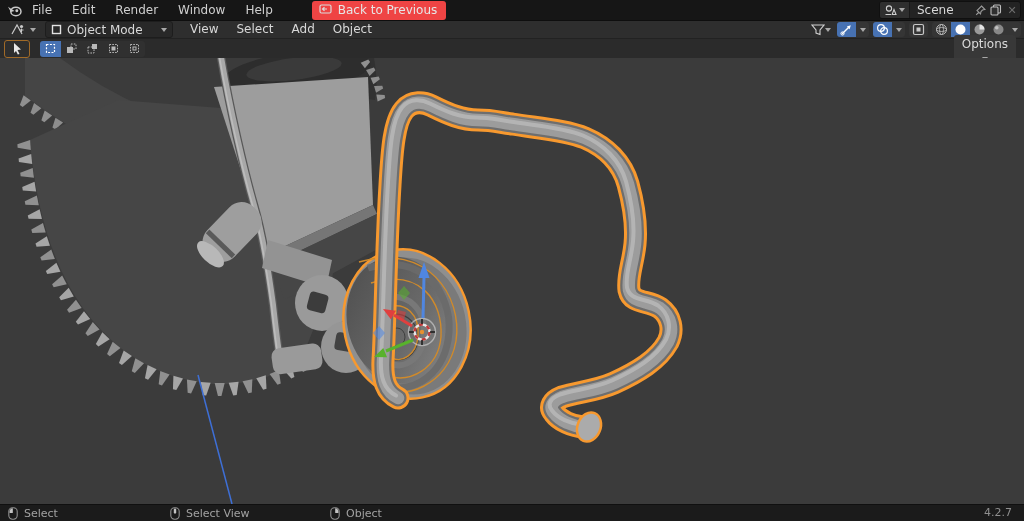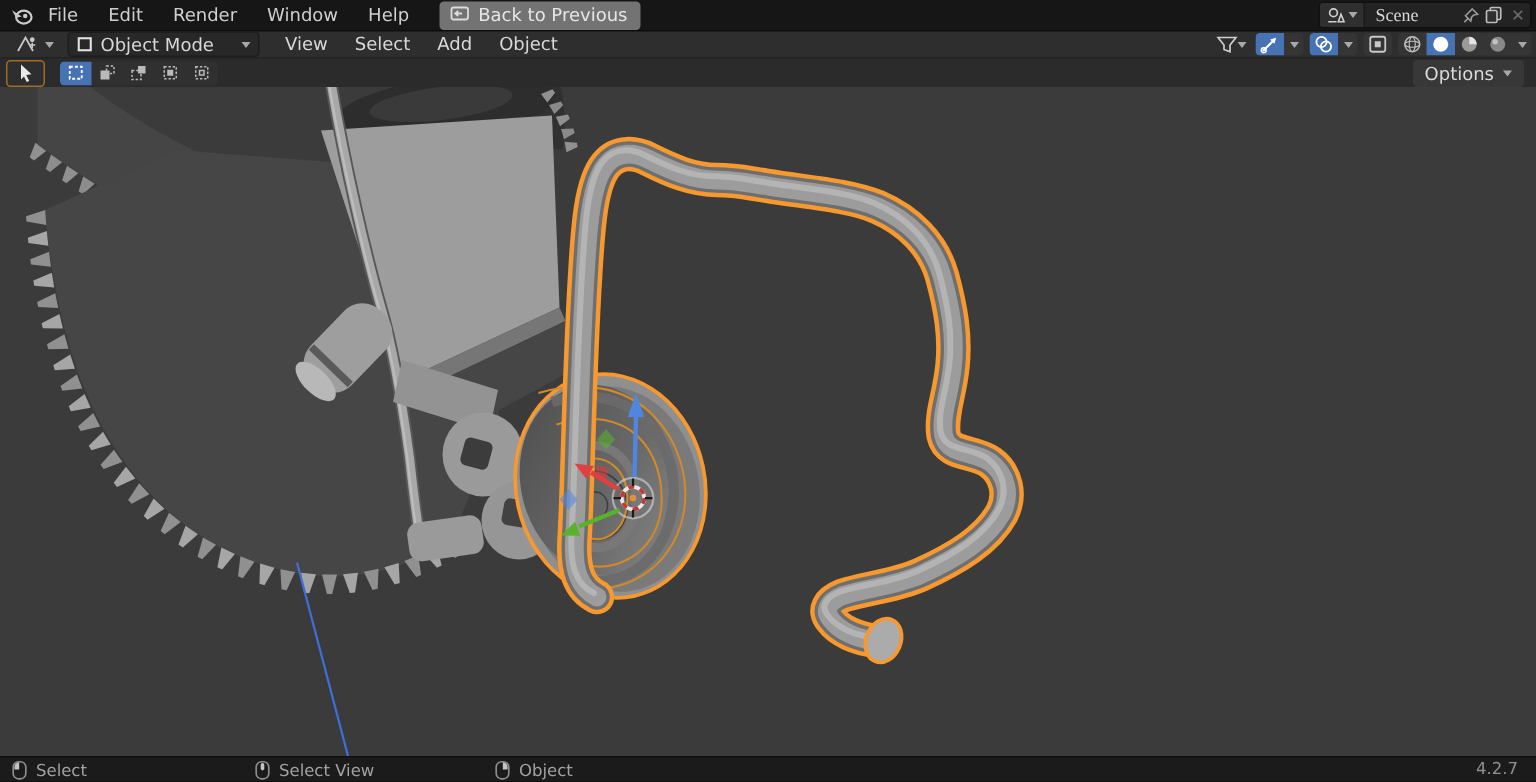--- a/index.html
+++ b/index.html
@@ -4,25 +4,25 @@
 <style>
   html,body{margin:0;padding:0;background:#000;}
   #app{position:relative;width:1024px;height:521px;overflow:hidden;
        font-family:"DejaVu Sans","Liberation Sans",sans-serif;
        -webkit-font-smoothing:antialiased;user-select:none;}
   
   .topbar{position:absolute;left:0;top:0;width:1024px;height:20px;background:#161616;
           display:flex;align-items:center;font-size:12px;color:#cfcfcf;}
   .menu-item{padding:0 10px;line-height:20px;cursor:default;}
   .logo{width:15px;height:13px;margin-left:7px;}
-  .back-btn{display:flex;align-items:center;gap:6px;background:#737373;border-radius:3px;
-            margin-left:10px;padding:2px 9px 3px 7px;color:#e6e6e6;}
+  .back-btn{display:flex;align-items:center;gap:6px;background:#ef4444;border-radius:3px;
+            margin-left:29px;padding:2px 9px 3px 7px;color:#e6e6e6;}
   .tb-right{margin-left:auto;display:flex;align-items:center;gap:7px;margin-right:3px;}
   .widget{display:flex;align-items:center;height:16px;background:#232323;border:1px solid #101010;
-          border-radius:3px;overflow:hidden;font-family:Liberation Serif, serif;}
+          border-radius:3px;overflow:hidden;}
   .widget .icon-seg{display:flex;align-items:center;gap:2px;background:#2f2f2f;height:100%;
                     padding:0 4px;border-right:1px solid #191919;}
   .widget .txt{padding:0 7px;font-size:12px;color:#d8d8d8;white-space:nowrap;}
   .widget .mini{display:flex;align-items:center;justify-content:center;width:16px;height:100%;color:#8f8f8f;}
   .chev{width:0;height:0;border-left:3px solid transparent;border-right:3px solid transparent;
         border-top:4px solid #a8a8a8;display:inline-block;}
   
   .vheader{position:absolute;left:0;top:20px;width:1024px;height:18px;background:#2e2e2e;
            border-top:1px solid #0e0e0e;box-sizing:border-box;display:flex;align-items:flex-start;
            font-size:12px;color:#d8d8d8;}
@@ -38,21 +38,21 @@
   
   .tsettings{position:absolute;left:0;top:38px;width:1024px;height:20px;background:#2b2b2b;
              border-top:1px solid #222;box-sizing:border-box;display:flex;align-items:center;
              font-size:12px;color:#d6d6d6;}
   .tool-btn{width:24px;height:16px;margin-left:4px;background:#2e2e2e;border:1px solid #a06a28;
             border-radius:3px;display:flex;align-items:center;justify-content:center;}
   .mode-grp{display:flex;margin-left:10px;background:#303030;border-radius:3px;overflow:hidden;height:16px;}
   .mode-btn{width:21px;height:16px;display:flex;align-items:center;justify-content:center;}
   .mode-btn.sel{background:#4772b3;}
   .options{position:absolute;right:8px;display:flex;align-items:center;gap:6px;background:#383838;
-           border-radius:3px;padding:2px 8px;color:#dadada;}
+           border-radius:3px;padding:2px 8px;color:#dadada;flex-direction:column;}
   
   #scene{position:absolute;left:0;top:58px;width:1024px;height:446px;display:block;}
   .vp-label{position:absolute;left:9px;top:61px;font-size:12px;color:#d2d2d2;line-height:15px;
             text-shadow:0 1px 2px rgba(0,0,0,.8);}
   .vp-label .l2{color:#c6c6c6;}
   
   .statusbar{position:absolute;left:0;top:504px;width:1024px;height:17px;background:#1b1b1b;
              border-top:1px solid #101010;box-sizing:border-box;font-size:11px;color:#a2a2a2;}
   .hint{position:absolute;top:0;display:flex;align-items:center;gap:6px;height:16px;}
   .version{position:absolute;right:12px;top:1px;color:#8f8f8f;}

